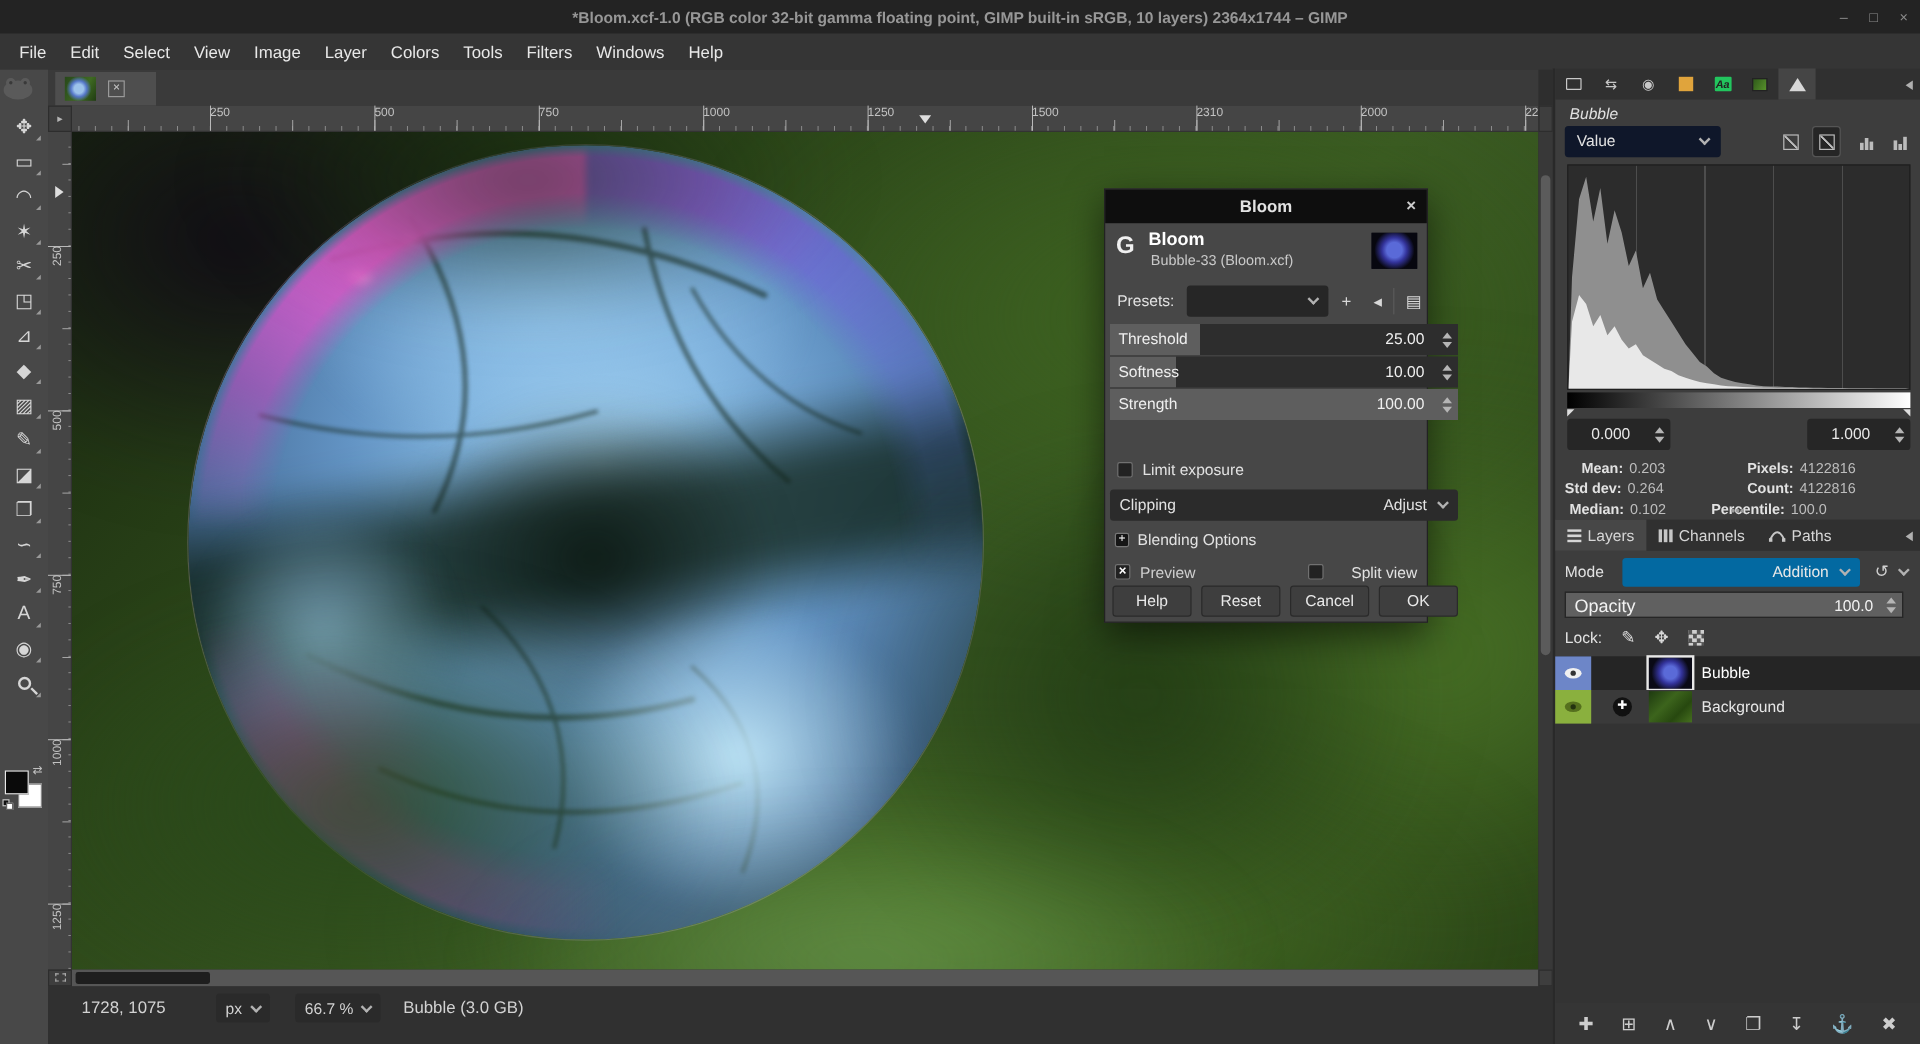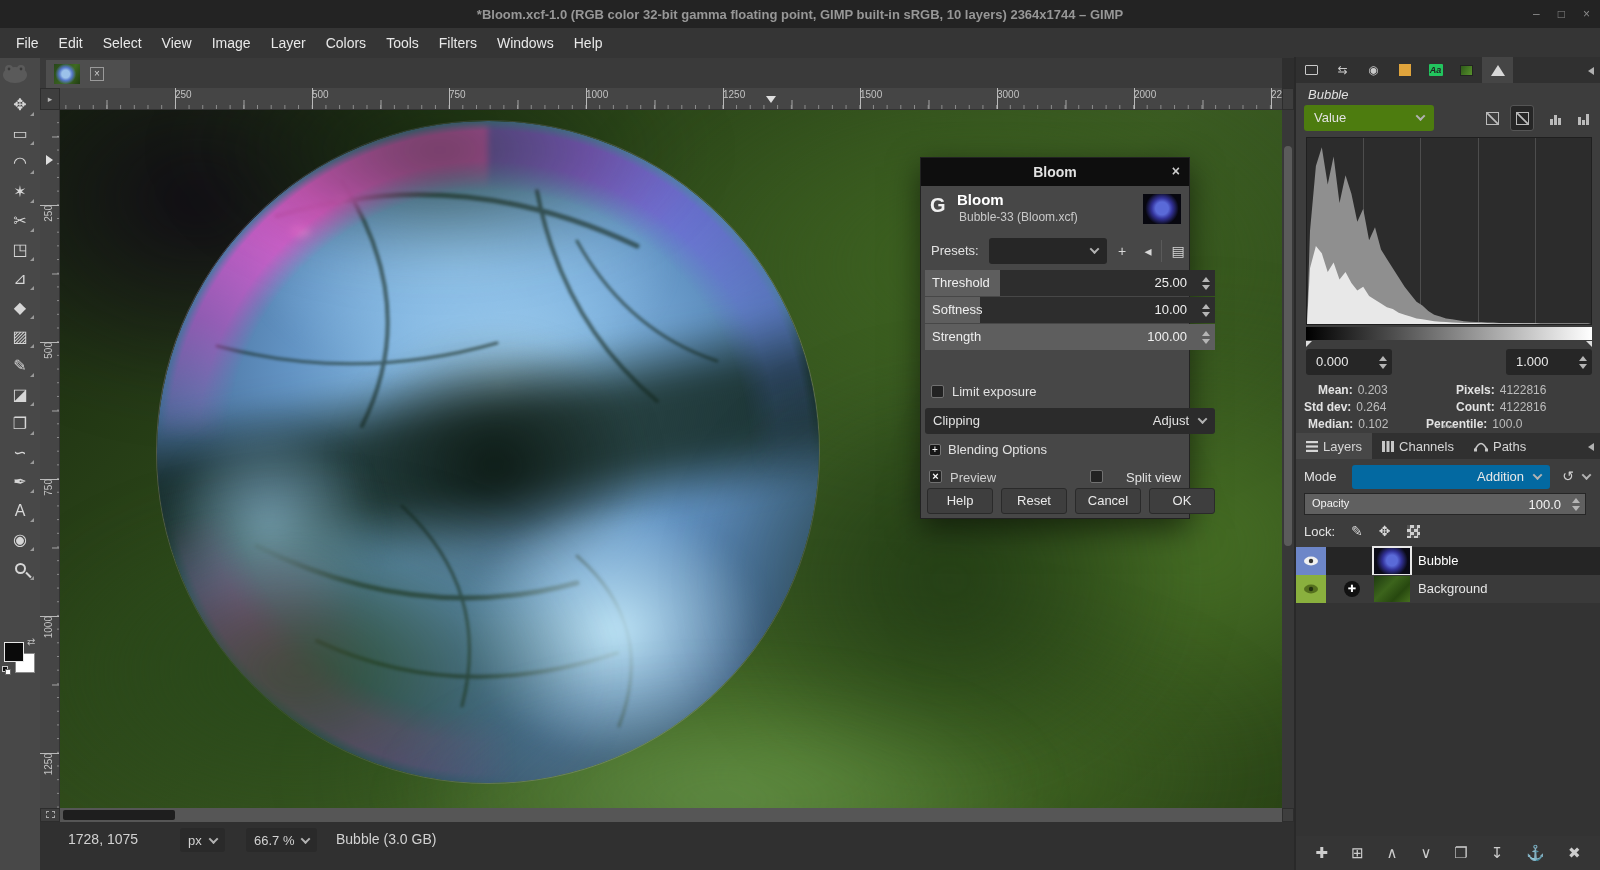--- a/index.html
+++ b/index.html
@@ -171,55 +171,55 @@
   #dock-tabs{position:absolute;left:0;top:0;right:0;height:26px;background:#303030;display:flex;align-items:flex-end}
   .dtab{width:31px;height:26px;display:flex;align-items:center;justify-content:center;color:#c8c8c8;font-size:12px}
   .dtab.sel{background:#454545}
   .icon-monitor{width:13px;height:10px;border:1.5px solid #c8c8c8;border-radius:1px}
   .icon-sq-orange{width:12px;height:12px;background:#e0a43c}
   .icon-aa{width:14px;height:12px;background:#22c55e;color:#222;font-size:9px;font-weight:bold;line-height:12px;text-align:center;border-radius:1px}
   .icon-img-green{width:13px;height:11px;background:linear-gradient(120deg,#2f5a1a,#58922c);border:1px solid #222}
   .icon-mountain{width:0;height:0;border-left:7px solid transparent;border-right:7px solid transparent;border-bottom:11px solid #d8d8d8}
   #dock-menu-arrow1{position:absolute;right:6px;top:10px}
   #hist-layer{position:absolute;left:12px;top:30px;color:#e0e0e0;font-size:13px;font-style:italic}
-  #chan-combo{position:absolute;left:8px;top:48px;width:130px;height:26px;background:#4d7c0f;border-radius:3px;color:#e2e2e2;font-size:13px}
+  #chan-combo{position:absolute;left:8px;top:48px;width:130px;height:26px;background:#0f172a;border-radius:3px;color:#e2e2e2;font-size:13px}
   #chan-combo span.val{position:absolute;left:10px;top:5px}
   #chan-combo .chev{position:absolute;right:10px;top:9px}
   .hist-btn{position:absolute;top:48px;width:24px;height:26px;border-radius:3px;display:flex;align-items:center;justify-content:center}
   .hist-btn.pressed{background:#262626;border:1px solid #555}
   .diag{width:13px;height:13px;border:1px solid #bbb;background:linear-gradient(45deg,transparent 44%,#bbb 46% 54%,transparent 56%)}
   #hist-plot{position:absolute;left:10px;top:80px;width:286px;height:188px;background:#2c2c2c;border:1px solid #1f1f1f;
     background-image:repeating-linear-gradient(to right,transparent 0 56.2px,#4d4d4d 56.2px 57.2px)}
   #hist-plot svg{position:absolute;left:0;top:0}
   #hist-grad{position:absolute;left:10px;top:270px;width:286px;height:13px;background:linear-gradient(to right,#000,#fff)}
   .grad-handle-l{position:absolute;left:10px;top:284px;width:0;height:0;border-top:6px solid #ddd;border-right:6px solid transparent}
   .grad-handle-r{position:absolute;left:290px;top:284px;width:0;height:0;border-top:6px solid #ddd;border-left:6px solid transparent}
   .range-box{position:absolute;top:292px;width:86px;height:26px;background:#262626;border-radius:3px;color:#e8e8e8;font-size:13px}
-  .range-box .rv{position:absolute;left:10px;top:5px}
+  .range-box .rv{position:absolute;left:20px;top:5px}
   #stats{position:absolute;left:0;top:326px;width:100%;font-size:12px}
   .stat{position:absolute;white-space:nowrap}
   .sl{font-weight:bold;color:#e2e2e2}
   .sv{color:#bdbdbd;margin-left:5px}
   #dock-divider{position:absolute;left:0;top:366px;right:0;height:10px;text-align:center;color:#9a9a9a;font-size:11px;line-height:6px}
 
   #layers-dock{position:absolute;left:0;top:376px;right:0;bottom:0}
   #layer-tabs{position:absolute;left:0;top:0;right:0;height:26px;background:#303030;display:flex}
   .ltab{height:26px;display:flex;align-items:center;gap:5px;padding:0 10px;color:#d6d6d6;font-size:13px}
   .ltab.sel{background:#474747}
   #dock-menu-arrow2{position:absolute;right:6px;top:10px}
   #mode-row{position:absolute;left:0;top:32px;right:0;height:24px}
   #mode-label{position:absolute;left:8px;top:4px;color:#e2e2e2;font-size:13px}
   #mode-combo{position:absolute;left:56px;top:0;width:198px;height:24px;background:#0369a1;border-radius:3px;color:#e8e8e8;font-size:13px}
   #mode-combo .val{position:absolute;right:26px;top:4px}
   #mode-combo .chev{position:absolute;right:9px;top:8px}
   #mode-reset{position:absolute;right:26px;top:3px;color:#cfcfcf;font-size:14px}
   #mode-reset-chev{position:absolute;right:10px;top:8px}
   #opacity-row{position:absolute;left:8px;top:60px;width:282px;height:22px;background:#2d2d2d;overflow:hidden;border:1px solid #262626}
   #opacity-row .fill{position:absolute;left:0;top:0;bottom:0;background:#606060}
-  #opacity-row .olabel{position:absolute;left:7px;top:3px;color:#f2f2f2;font-size:11px;z-index:2}
+  #opacity-row .olabel{position:absolute;left:7px;top:3px;color:#f2f2f2;font-size:15px;z-index:2}
   #opacity-row .oval{position:absolute;right:24px;top:3px;color:#f2f2f2;font-size:13px;z-index:2}
   #lock-row{position:absolute;left:8px;top:88px;height:20px;display:flex;align-items:center;gap:16px;color:#e2e2e2;font-size:13px}
   #lock-row .lk{color:#d8d8d8;font-size:14px}
   .checker{width:13px;height:13px;background:repeating-conic-gradient(#cfcfcf 0 25%,#555 0 50%);background-size:7px 7px}
   #layer-list{position:absolute;left:0;top:114px;right:0;bottom:34px;background:#333}
   .lrow{position:absolute;left:0;right:0;height:28px}
   .lrow.sel{background:#252525}
   .lrow.normal{background:#3a3a3a}
   .eye-cell{position:absolute;left:0;top:0;width:30px;height:28px;display:flex;align-items:center;justify-content:center}
   .link-cell{position:absolute;left:48px;top:6px;width:16px;height:16px;border-radius:50%;background:#111;
@@ -303,21 +303,21 @@
   </div>
 </div>
 
 <div id="hruler">
   <span class="hlab" style="left:135px">250</span>
   <span class="hlab" style="left:272px">500</span>
   <span class="hlab" style="left:409px">750</span>
   <span class="hlab" style="left:546px">1000</span>
   <span class="hlab" style="left:683px">1250</span>
   <span class="hlab" style="left:820px">1500</span>
-  <span class="hlab" style="left:957px">3000</span>
+  <span class="hlab" style="left:957px">2310</span>
   <span class="hlab" style="left:1094px">2000</span>
   <span class="hlab" style="left:1231px">2250</span>
   <span id="hmarker"></span>
 </div>
 <div class="corner-btn" style="left:40px;top:88px;width:20px;height:22px">▸</div>
 <div class="corner-btn" style="left:1282px;top:88px;width:12px;height:22px"></div>
 
 <div id="vruler">
   <span class="vlab" style="top:95px">250</span>
   <span class="vlab" style="top:232px">500</span>

